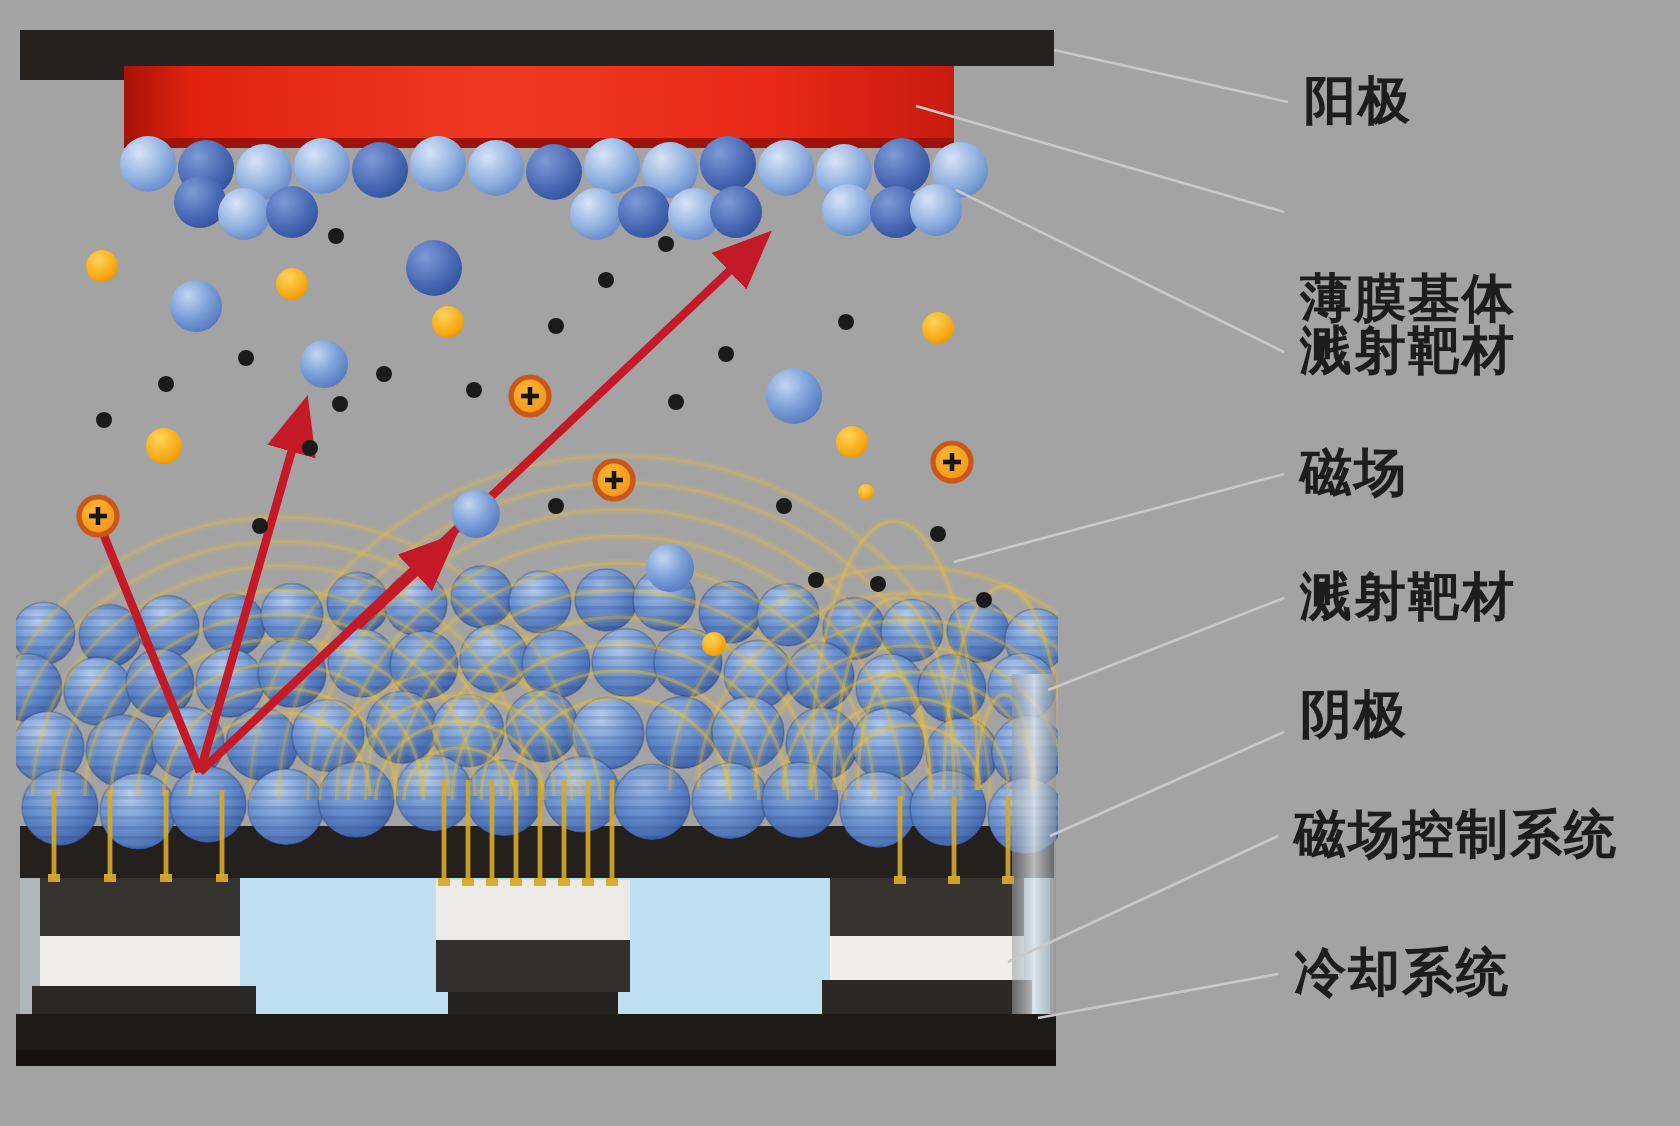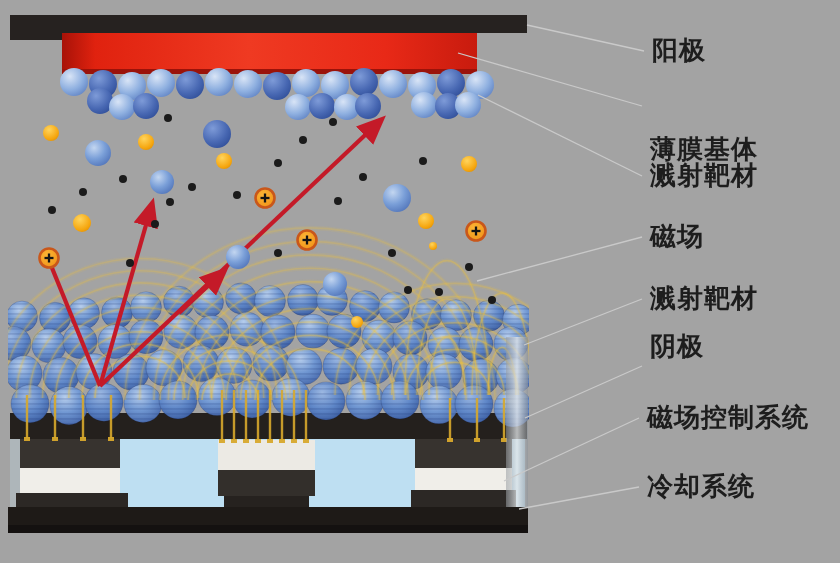--- a/index.html
+++ b/index.html
@@ -430,16 +430,16 @@
         <line x1="504" y1="481" x2="639" y2="418" stroke="#c9c9c9" stroke-width="1.3"></line>
         <line x1="519" y1="509" x2="639" y2="487" stroke="#c9c9c9" stroke-width="1.3"></line>
       </g>
   </svg>
 
   <div class="diagram-label" style="left: 652px; top: 37px;">阳极</div>
   <div class="diagram-label" style="left: 650px; top: 92px; margin-top: 44px;">薄膜基体</div>
   <div class="diagram-label" style="left: 650px; top: 162px;">溅射靶材</div>
   <div class="diagram-label" style="left: 650px; top: 223px; font-family: Liberation Serif, serif;">磁场</div>
   <div class="diagram-label" style="left: 650px; top: 285px;">溅射靶材</div>
-  <div class="diagram-label" style="left: 650px; top: 333px;">阴极</div>
+  <div class="diagram-label" style="left: 650px; top: 344px;">阴极</div>
   <div class="diagram-label" style="left: 647px; top: 404px;">磁场控制系统</div>
   <div class="diagram-label" style="left: 647px; top: 473px;">冷却系统</div>
 </div>
 
 </body></html>

